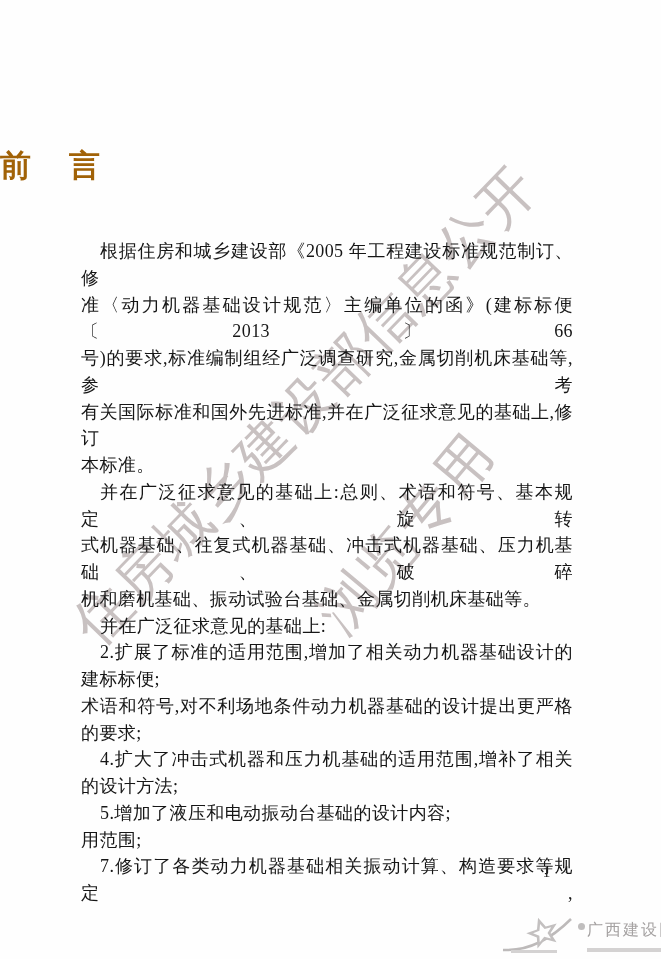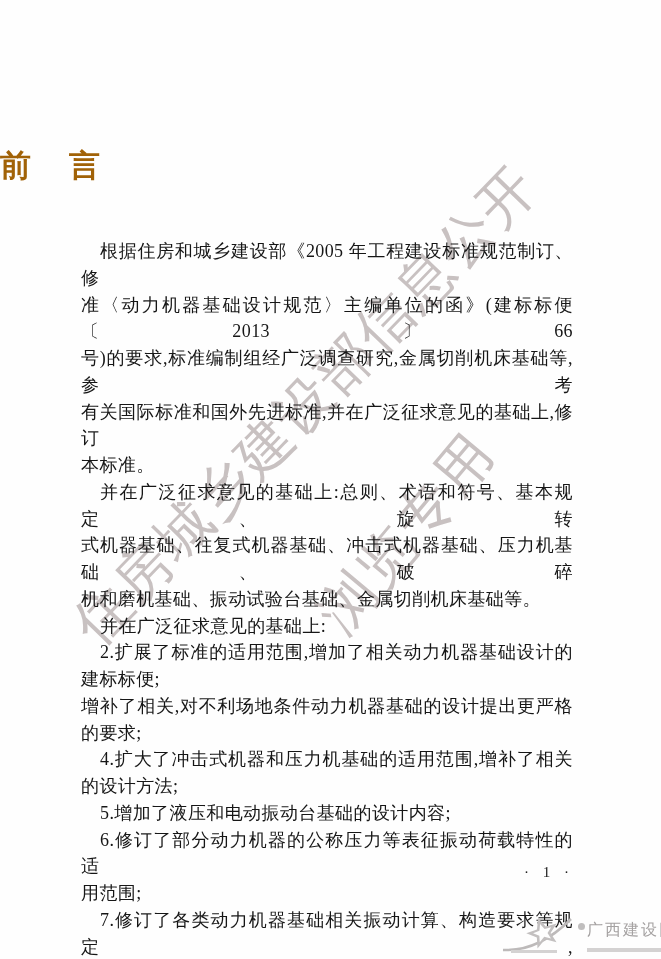--- a/index.html
+++ b/index.html
@@ -116,26 +116,25 @@
       <div class="line">准〈动力机器基础设计规范〉主编单位的函》(建标标便〔2013〕66</div>
       <div class="line">号)的要求,标准编制组经广泛调查研究,金属切削机床基础等,参考</div>
       <div class="line">有关国际标准和国外先进标准,并在广泛征求意见的基础上,修订</div>
       <div class="line para-end">本标准。</div>
       <div class="line first">并在广泛征求意见的基础上:总则、术语和符号、基本规定、旋转</div>
       <div class="line">式机器基础、往复式机器基础、冲击式机器基础、压力机基础、破碎</div>
       <div class="line para-end">机和磨机基础、振动试验台基础、金属切削机床基础等。</div>
       <div class="line first para-end">并在广泛征求意见的基础上:</div>
       <div class="line first">2.扩展了标准的适用范围,增加了相关动力机器基础设计的</div>
       <div class="line para-end">建标标便;</div>
-      <div class="line">增补了相关,对不利场地条件动力机器基础的设计提出更严格</div>
+      <div class="line">术语和符号,对不利场地条件动力机器基础的设计提出更严格</div>
       <div class="line para-end">的要求;</div>
       <div class="line first">4.扩大了冲击式机器和压力机基础的适用范围,增补了相关</div>
       <div class="line para-end">的设计方法;</div>
       <div class="line first para-end">5.增加了液压和电动振动台基础的设计内容;</div>
-      <div class="line first">6.修订了部分动力机器的公称压力等表征振动荷载特性的适</div>
       <div class="line para-end">用范围;</div>
       <div class="line first">7.修订了各类动力机器基础相关振动计算、构造要求等规定,</div>
     </div>
 
   <div class="page-number">· 1 ·</div>
 
   <div class="logo">
     <svg class="logo-star" width="80" height="52" viewBox="0 0 80 52">
       <g fill="none" stroke="#bdbaba" stroke-width="2.5">
         <path d="M2,45 C 22,46 46,38 70,14"></path>

